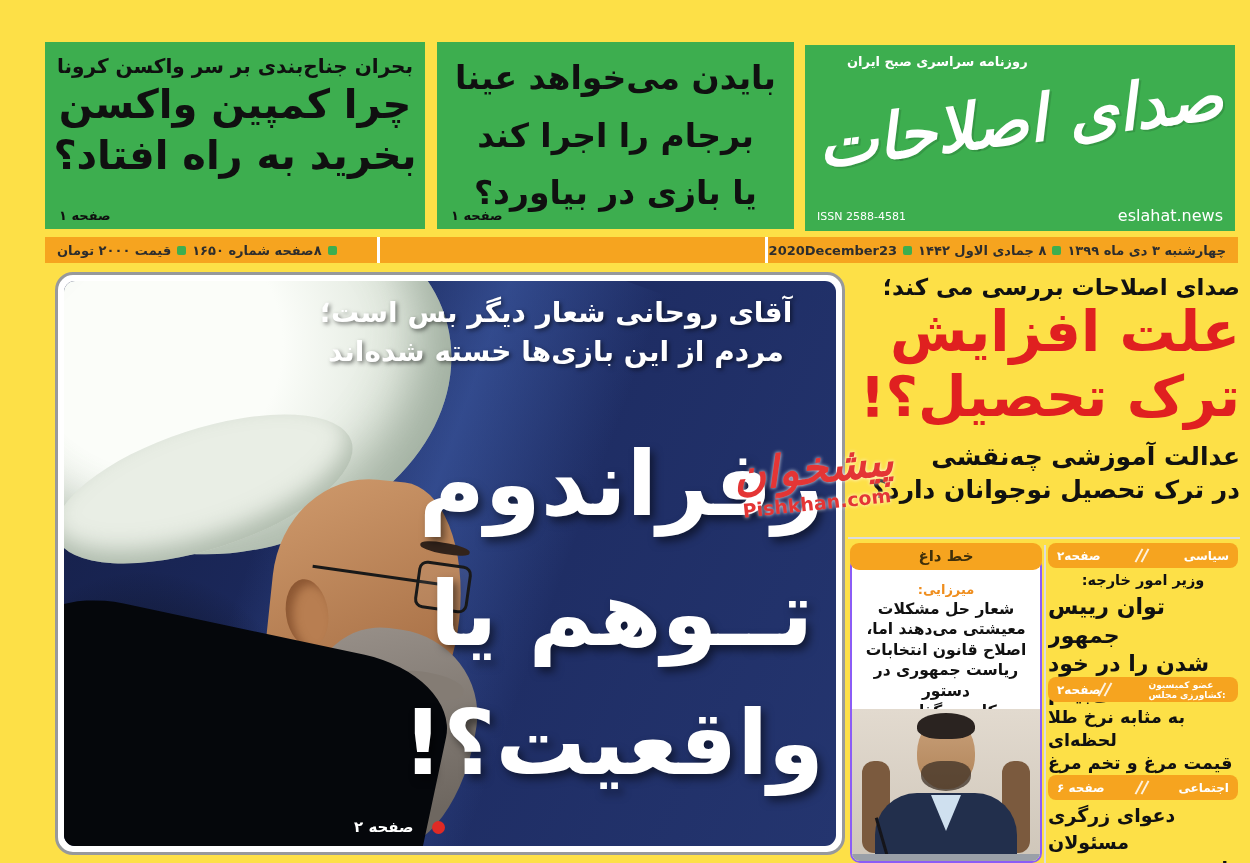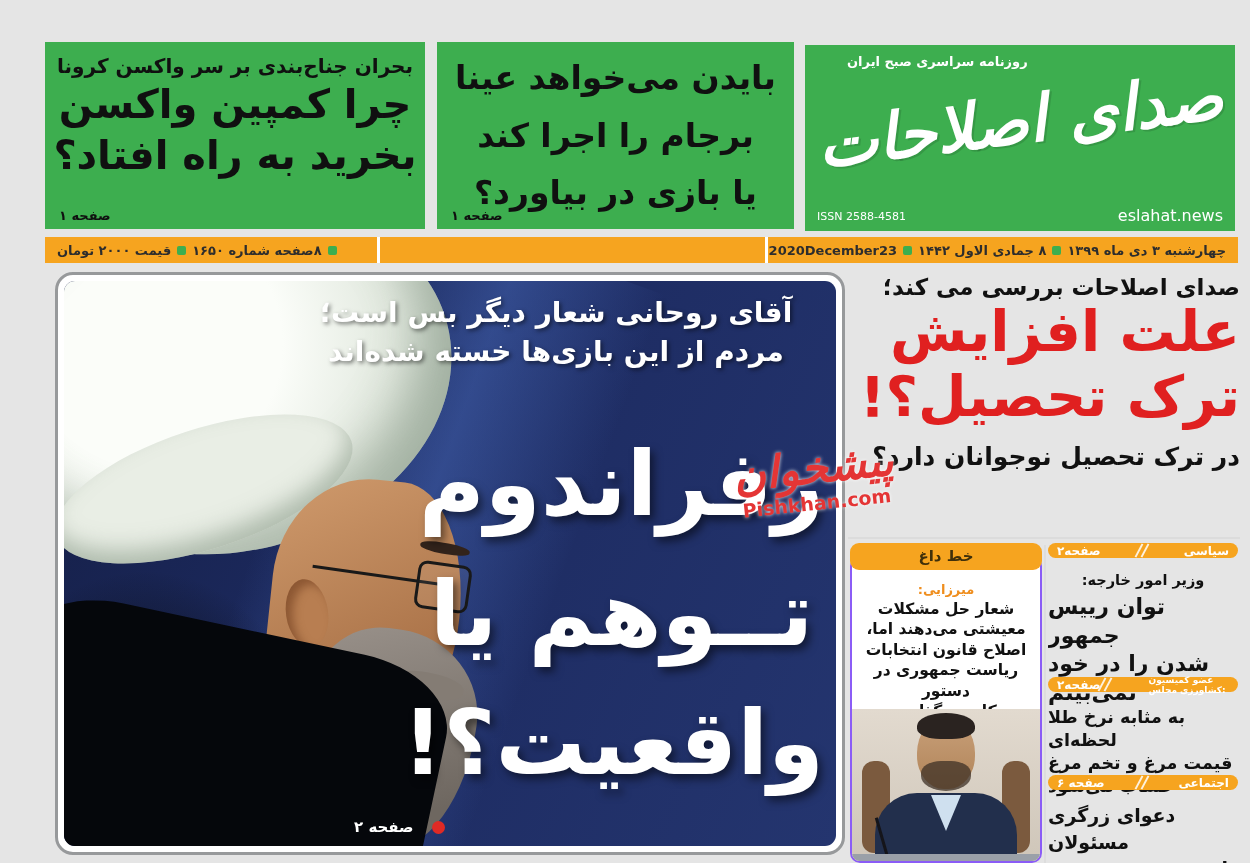--- a/index.html
+++ b/index.html
@@ -1,18 +1,18 @@
 <!DOCTYPE html>
 <html lang="fa"><head>
 <meta charset="utf-8">
 <style>
   * { margin:0; padding:0; box-sizing:border-box; }
   html,body { background:#fff; }
   body { font-family:"DejaVu Sans","Liberation Sans",sans-serif; }
-  #page { position:relative; width:1250px; height:863px; background:#e5e5e5; overflow:hidden; }
+  #page { position:relative; width:1250px; height:863px; background:#fde047; overflow:hidden; }
 
   
   .teaser { position:absolute; background:#3DAE4F; color:#101010; text-align:center; }
   .teaser-left  { left:45px;  top:42px; width:380px; height:187px; }
   .teaser-center{ left:437px; top:42px; width:357px; height:187px; }
   .teaser .kicker { font-size:20px; font-weight:700; padding-top:12px; }
   .teaser .big { font-size:40px; font-weight:900; line-height:1.22; margin-top:2px; letter-spacing:-1px; }
   .teaser-center .big { font-size:33px; line-height:1.32; margin-top:14px; }
   .teaser .pageref { position:absolute; left:14px; bottom:6px; font-size:13px; font-weight:700; }
 
@@ -74,21 +74,21 @@
   .mp-suit { position:absolute; left:50%; transform:translateX(-50%); bottom:0; width:142px; height:68px; background:#222f4c; border-radius:42px 42px 0 0; }
   .mp-shirt { position:absolute; left:50%; transform:translateX(-50%); bottom:30px; width:30px; height:36px; background:#cfe0ef; clip-path:polygon(0 0,100% 0,50% 100%); }
   .mp-head { position:absolute; left:50%; transform:translateX(-50%); top:8px; width:58px; height:72px; background:linear-gradient(#c9a07a,#b08458); border-radius:50% 50% 46% 46%; }
   .mp-hair { position:absolute; left:50%; transform:translateX(-50%); top:4px; width:58px; height:26px; background:#2a2320; border-radius:50% 50% 40% 40%; }
   .mp-beard { position:absolute; left:50%; transform:translateX(-50%); top:52px; width:50px; height:30px; background:rgba(62,48,38,.75); border-radius:40% 40% 50% 50%; }
   .mp-mic { position:absolute; left:28px; bottom:6px; width:3px; height:38px; background:#15151a; transform:rotate(-16deg); }
   .mp-desk { position:absolute; left:0; right:0; bottom:0; height:7px; background:#9aa0a8; }
 
   
   .sidebar { position:absolute; left:1048px; top:543px; width:190px; height:320px; direction:rtl; overflow:hidden; }
-  .sb-tab { position:absolute; left:0; right:0; height:15px; background:#F6A41F; border-radius:8px; color:#fff; display:flex; direction:ltr; justify-content:space-between; align-items:center; padding:0 9px; font-weight:700; }
+  .sb-tab { position:absolute; left:0; right:0; height:25px; background:#F6A41F; border-radius:8px; color:#fff; display:flex; direction:ltr; justify-content:space-between; align-items:center; padding:0 9px; font-weight:700; }
   .sb-tab .pg { font-size:12px; } .sb-tab .sec { font-size:12px; }
   .sb-tab.small .sec { font-size:9px;padding-left:40px; }
   .slashes { display:flex; gap:4px; }
   .slash { width:2px; height:15px; background:rgba(255,255,255,.85); transform:rotate(28deg); }
   .sb-kicker { position:absolute; left:0; right:0; text-align:center; font-size:14.5px; font-weight:800; color:#111; }
   .sb-head { position:absolute; left:0; right:0; text-align:left; font-weight:900; color:#111; }
   .sb-head.h1 { top:50px; font-size:22px; line-height:1.3; letter-spacing:-1px; }
   .sb-head.h2 { top:163px; font-size:17.5px; line-height:1.32; font-weight:800; }
   .sb-head.h3 { top:259px; font-size:19px; line-height:1.4; font-weight:800; }
 
@@ -173,20 +173,21 @@
         <span>صفحه ۲</span>
       </div>
     </div>
   </div>
 
   <div class="analysis">
     <div class="kicker">صدای اصلاحات بررسی می کند؛</div>
     <div class="red">علت افزایش</div>
     <div class="red">ترک تحصیل؟!</div>
     <div class="sub">
+      <div>عدالت آموزشی چه‌نقشی</div>
       <div>در ترک تحصیل نوجوانان دارد؟</div>
     </div>
   </div>
 
   <div class="row-sep"></div>
   <div class="col-sep"></div>
 
   <div class="hotline">
     <div class="hl-header">خط داغ</div>
     <div class="hl-body">

